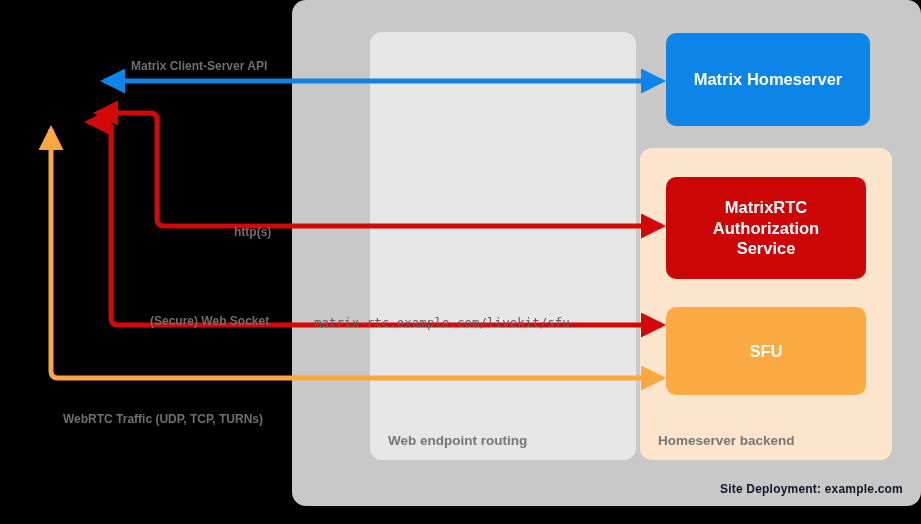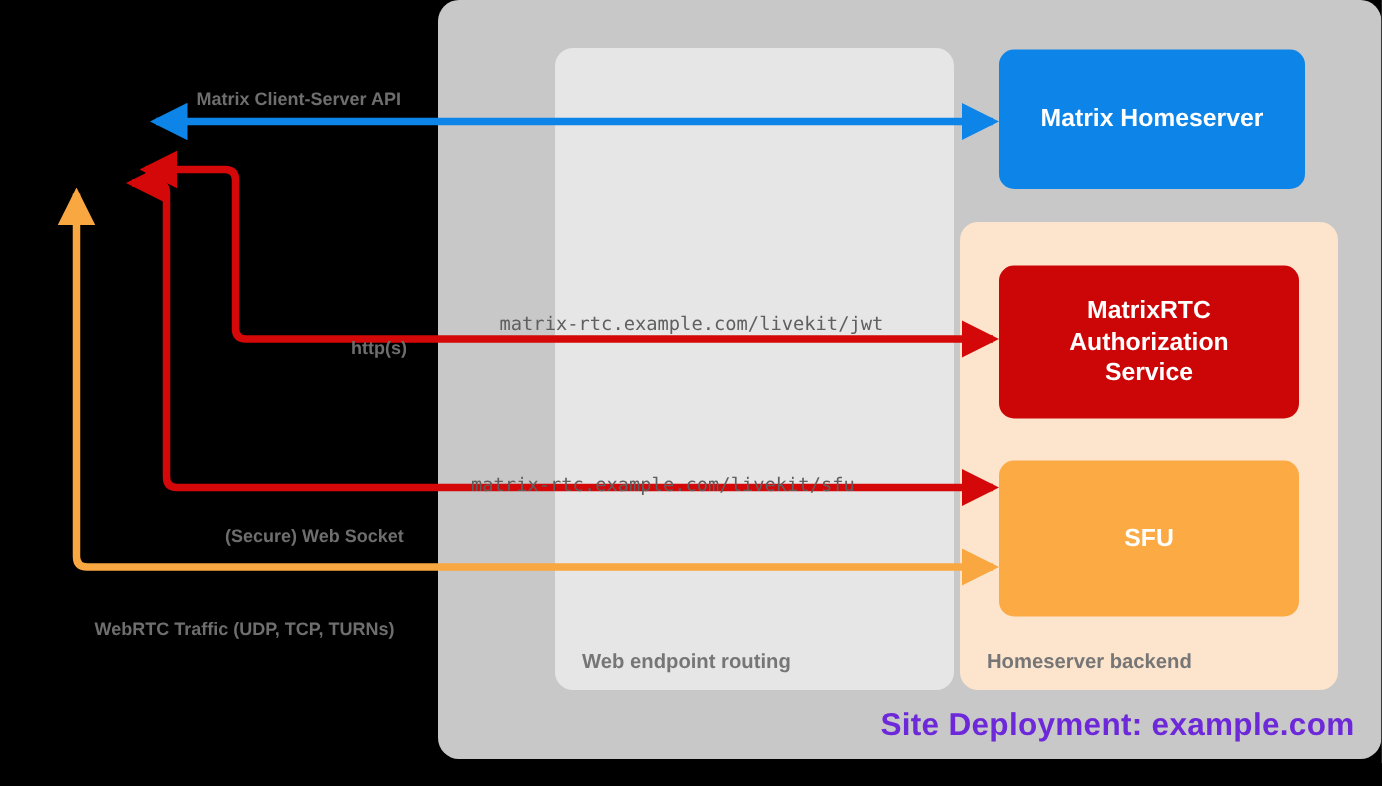--- a/index.html
+++ b/index.html
@@ -23,22 +23,22 @@
     top: 0px;
     width: 629px;
     height: 506px;
     background: #c8c8c8;
     border-radius: 14px;
   }
   .site-deployment-label {
     position: absolute;
     right: 18px;
     bottom: 10px;
-    color: #6d28d9;
-    font-size: 21px;
+    color: #0f172a;
+    font-size: 12px;
     font-weight: bold;
     letter-spacing: .2px;
     white-space: nowrap;
   }
 
   .web-routing {
     position: absolute;
     left: 322px;
     top: 32px;
     width: 266px;
@@ -112,21 +112,21 @@
     width: 200px;
     height: 102px;
     background: #cc0606;
     border-radius: 10px;
     font-size: 16.5px;
   }
   .node-sfu {
     left: 666px;
     top: 307px;
     width: 200px;
-    height: 104px;
+    height: 88px;
     background: #fcaa44;
     border-radius: 10px;
     font-size: 16.5px;
   }
 
   
   #edges {
     position: absolute;
     left: 0;
     top: 0;
@@ -198,23 +198,22 @@
     <path d="M 97 113 L 150 113 Q 157 113 157 120 L 157 219 Q 157 226 164 226 L 662 226" stroke="#d40808" stroke-width="5" fill="none" stroke-linejoin="round" marker-start="url(#ah-red-start)" marker-end="url(#ah-red)"></path>
 
     <path d="M 88 122 L 104 122 Q 111 122 111 129 L 111 318 Q 111 325 118 325 L 662 325" stroke="#d40808" stroke-width="5" fill="none" stroke-linejoin="round" marker-start="url(#ah-red-start)" marker-end="url(#ah-red)"></path>
 
     <path d="M 51 129 L 51 371 Q 51 378 58 378 L 662 378" stroke="#f9a740" stroke-width="5" fill="none" stroke-linejoin="round" marker-start="url(#ah-orange-start)" marker-end="url(#ah-orange)"></path>
   </svg>
 
   <div class="edge-label" style="left:131px; top:59px;">Matrix Client-Server API</div>
 
   <div class="edge-label" style="left:234px; top:225px;">http(s)</div>
-  <div class="url-label" style="left:333px; top:208px;">matrix-rtc.example.com/livekit/jwt</div>
-
-  <div class="edge-label" style="left:150px; top:314px;margin-top:36px;">(Secure) Web Socket</div>
+
+  <div class="edge-label" style="left:150px; top:314px;">(Secure) Web Socket</div>
   <div class="url-label" style="left:314px; top:315px;text-align:center;">matrix-rtc.example.com/livekit/sfu</div>
 
   <div class="edge-label" style="left:63px; top:367px;margin-top:45px;">WebRTC Traffic (UDP, TCP, TURNs)</div>
 
 
   <div class="node-box node-auth">
     <div>
       <span>MatrixRTC</span><br>
       <span>Authorization</span><br>
       <span>Service</span>

